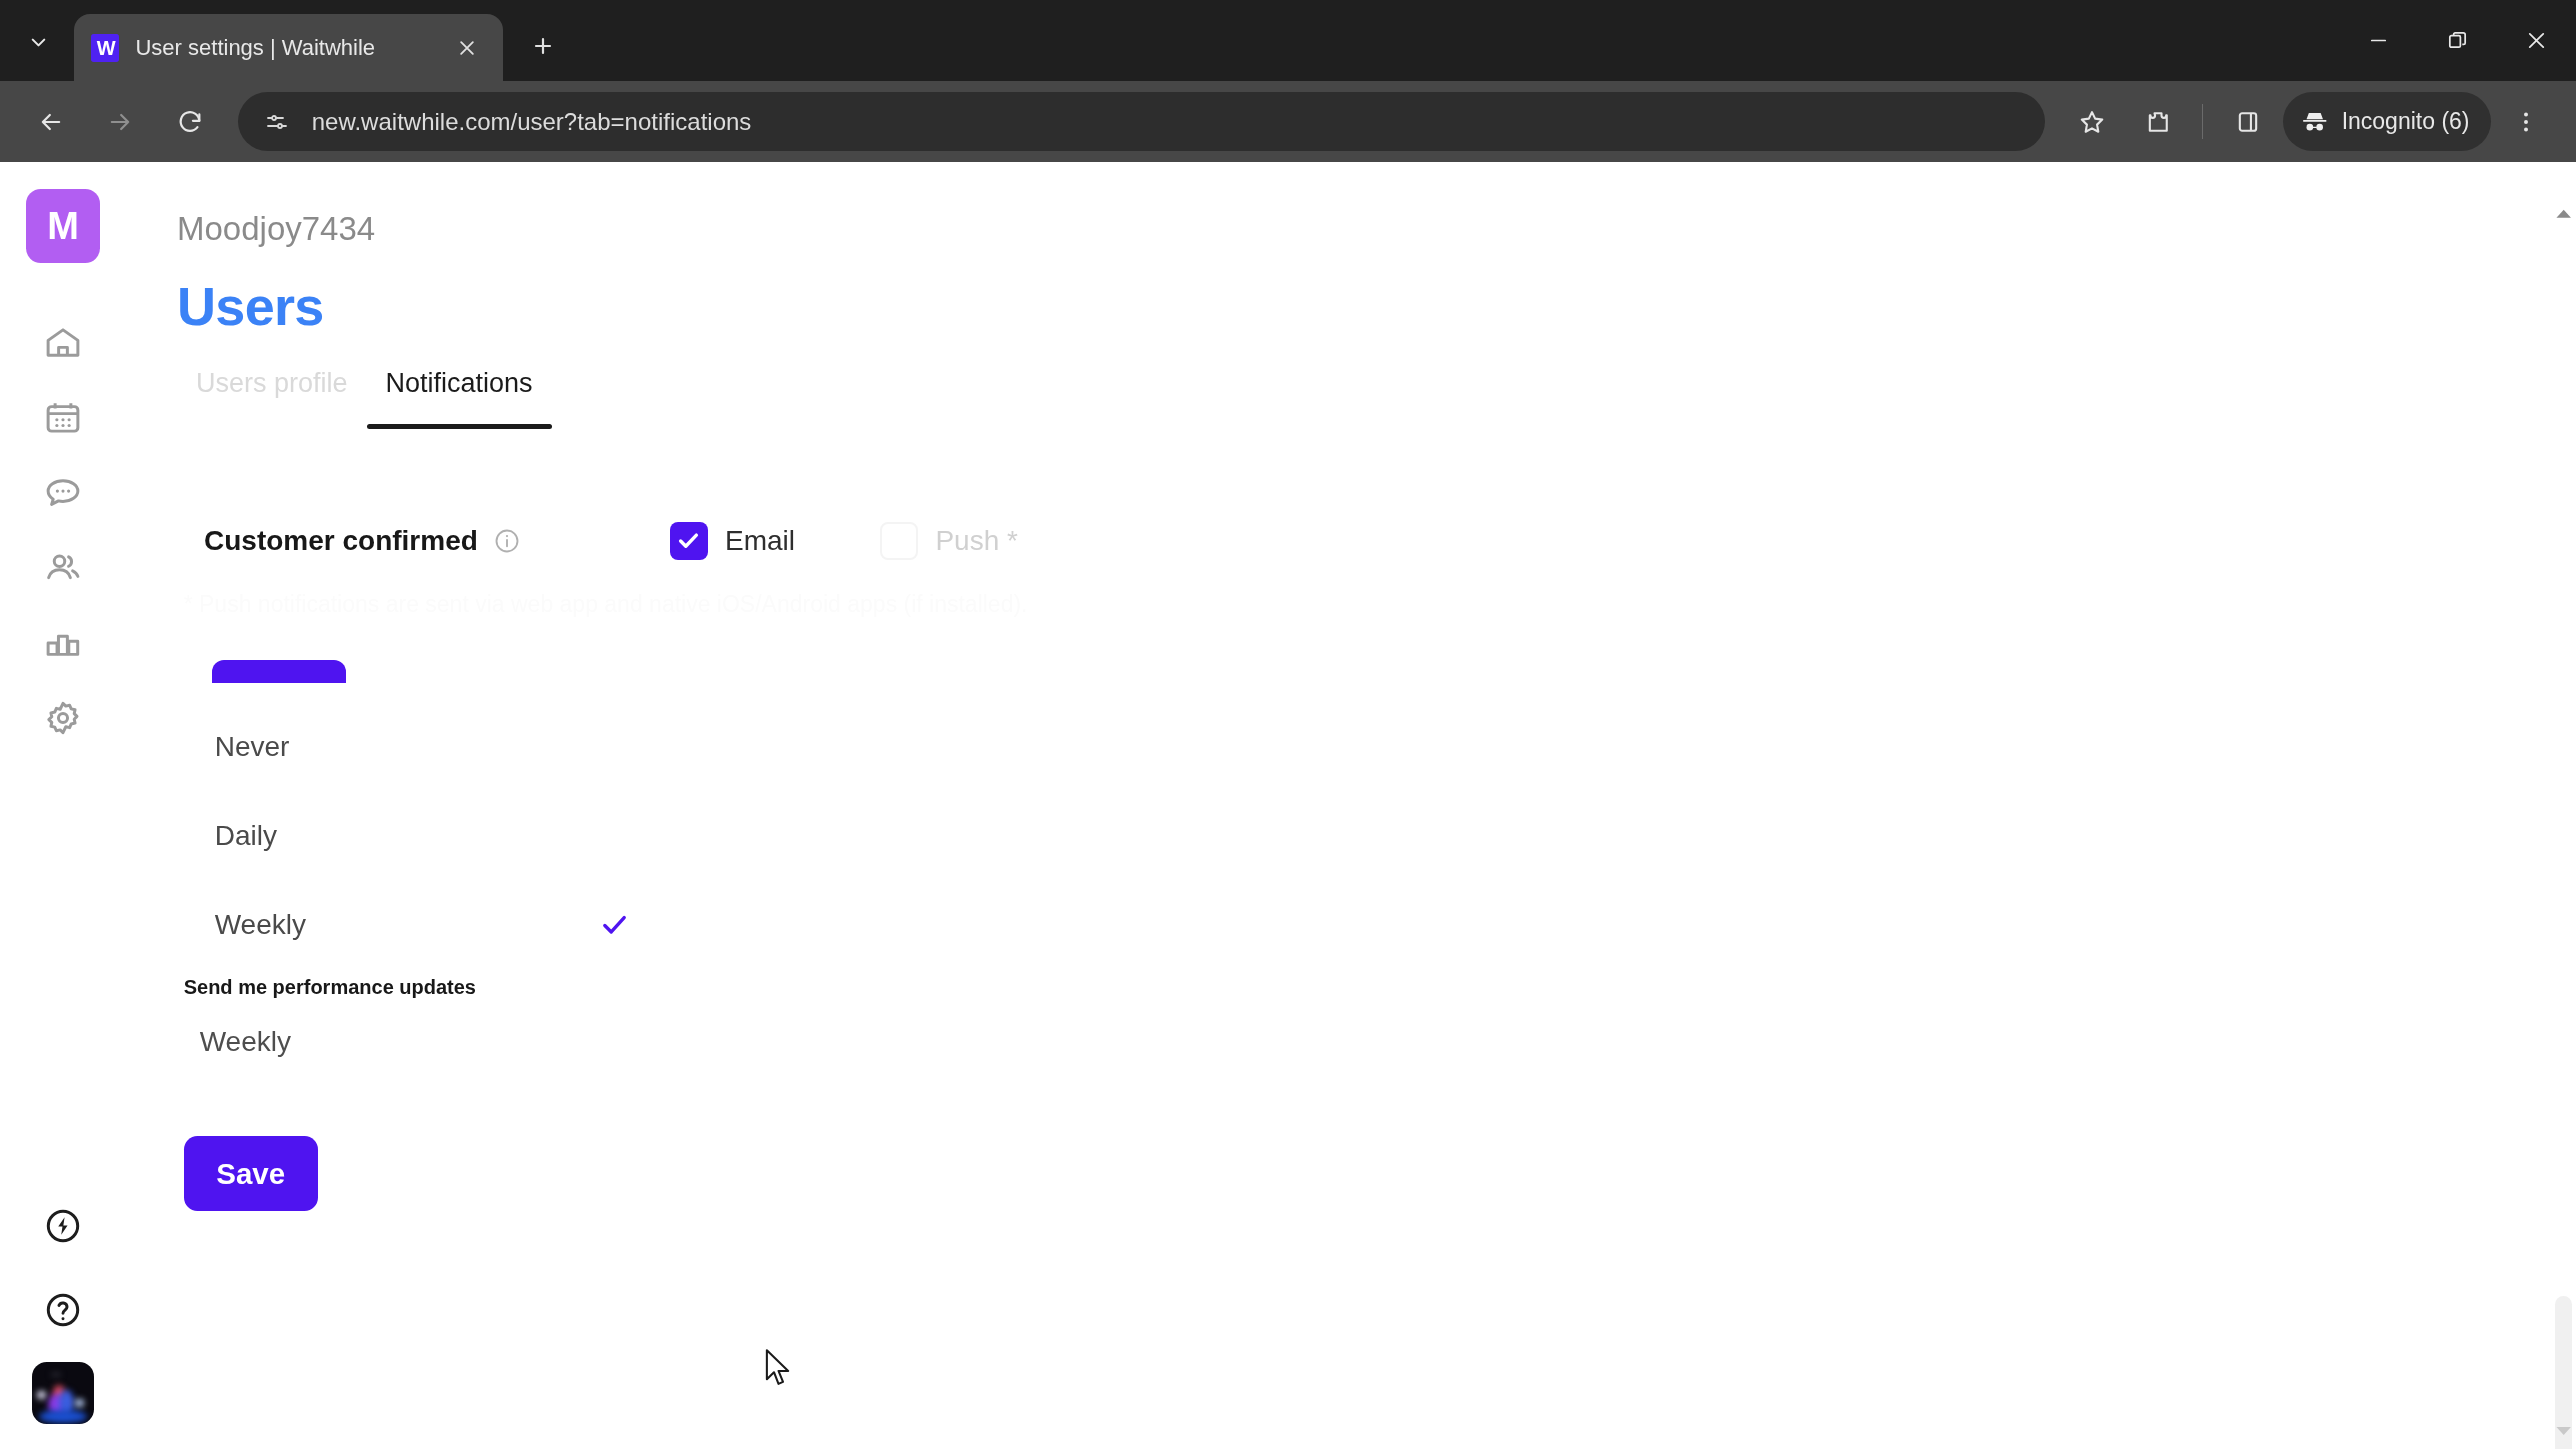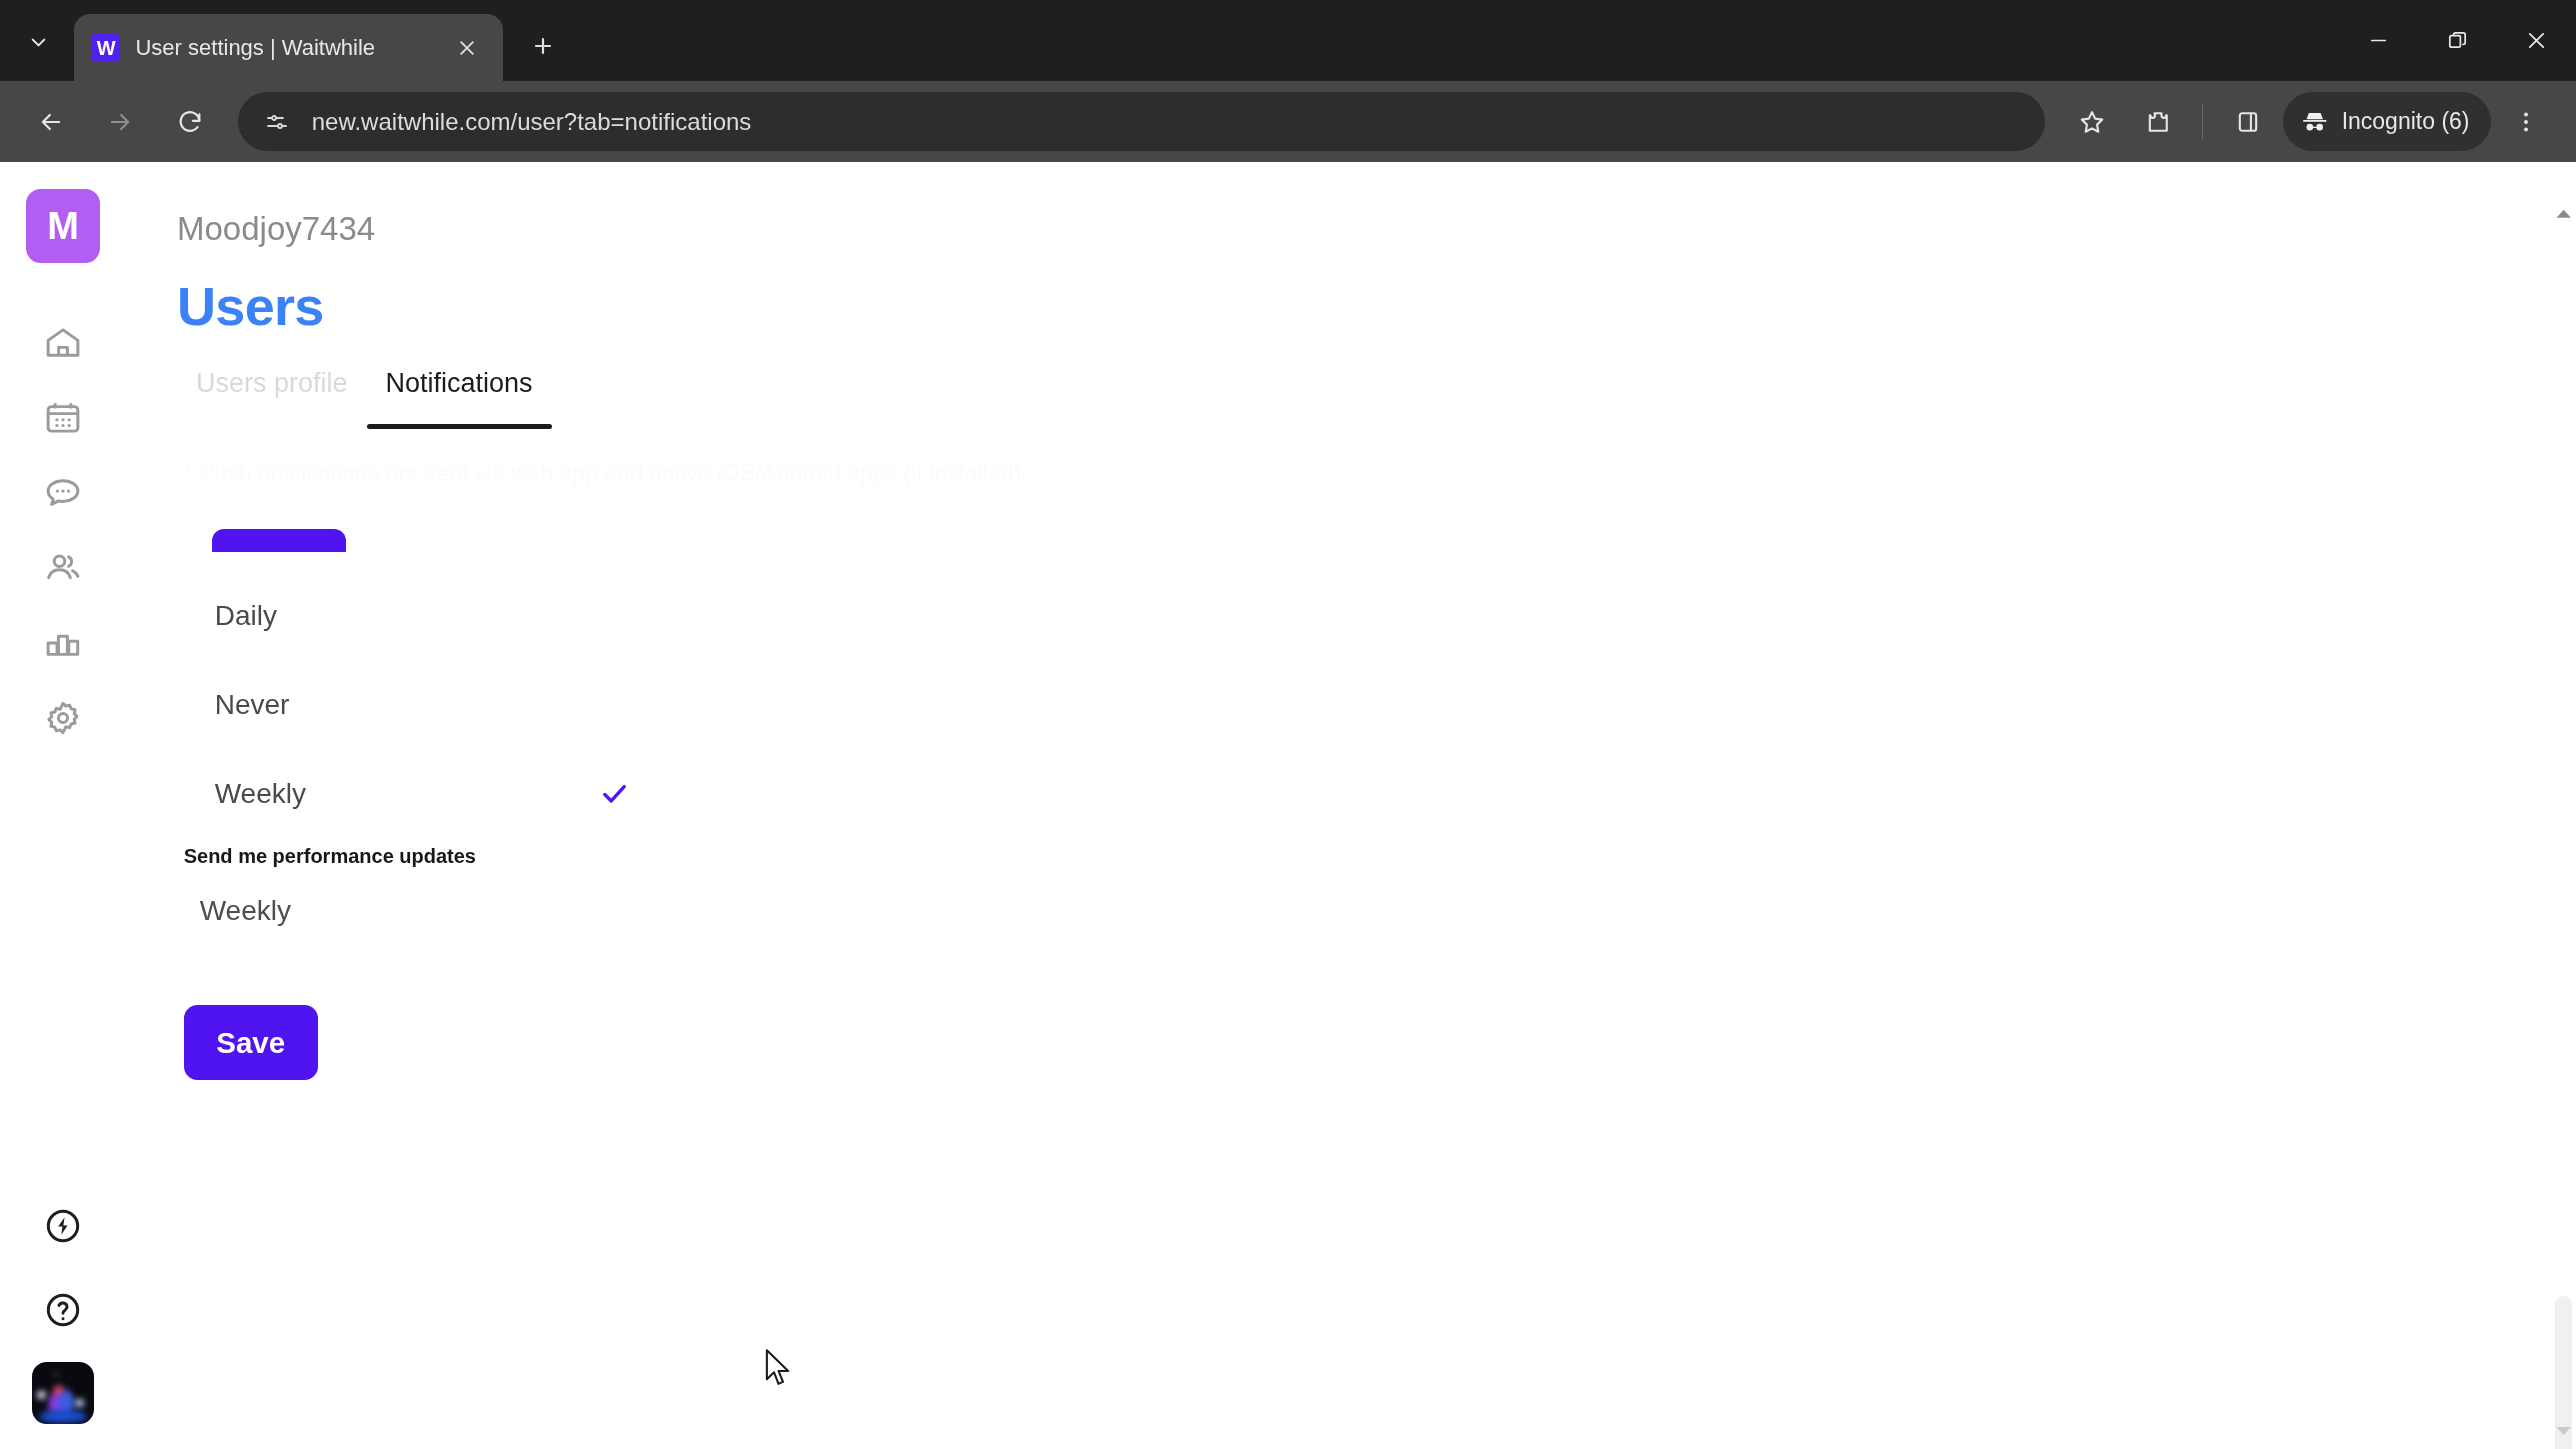--- a/index.html
+++ b/index.html
@@ -400,31 +400,59 @@
 
       <div class="tabs">
         <div class="tab-item inactive">
           <span>Users profile</span>
         </div>
         <div class="tab-item active">
           <span>Notifications</span>
         </div>
       </div>
 
+      <div class="row-confirmed">
+        <div class="row-label">Customer confirmed</div>
+        <div class="info-icon">
+          <svg viewBox="0 0 24 24" fill="none" stroke="#b0b0b0" stroke-width="1.6" stroke-linecap="round">
+              <circle cx="12" cy="12" r="9"></circle>
+              <path d="M12 11v5.5"></path>
+              <circle cx="12" cy="7.8" r=".95" fill="#b0b0b0" stroke="none"></circle>
+            </svg>
+        </div>
+
+        <div class="channels">
+          <div class="chk-wrap">
+            <div class="chk checked">
+              <svg viewBox="0 0 24 24" fill="none" stroke="#ffffff" stroke-width="3" stroke-linecap="round" stroke-linejoin="round">
+                  <path d="M5 12.5l4.6 4.6L19 7.2"></path>
+                </svg>
+            </div>
+            <div class="chk-label">Email</div>
+          </div>
+
+          <div class="gap-ch"></div>
+
+          <div class="chk-wrap">
+            <div class="chk unchecked"></div>
+            <div class="chk-label faded">Push *</div>
+          </div>
+        </div>
+      </div>
 
       <div class="footnote">* Push notifications are sent via web app and native iOS/Android apps (if installed).</div>
 
       <div class="pill-partial"></div>
 
       <div class="dropdown">
         <div class="dd-item">
+          <span class="dd-text">Never</span>
+        </div>
+        <div class="dd-item">
           <span class="dd-text">Daily</span>
-        </div>
-        <div class="dd-item">
-          <span class="dd-text">Never</span>
         </div>
         <div class="dd-item">
           <span class="dd-text">Weekly</span>
           <span class="dd-check">
             <svg viewBox="0 0 24 24" fill="none" stroke="#4f14f0" stroke-width="2.6" stroke-linecap="round" stroke-linejoin="round">
                 <path d="M4.5 12.8l5 5L19.5 6.6"></path>
               </svg>
           </span>
         </div>
       </div>

